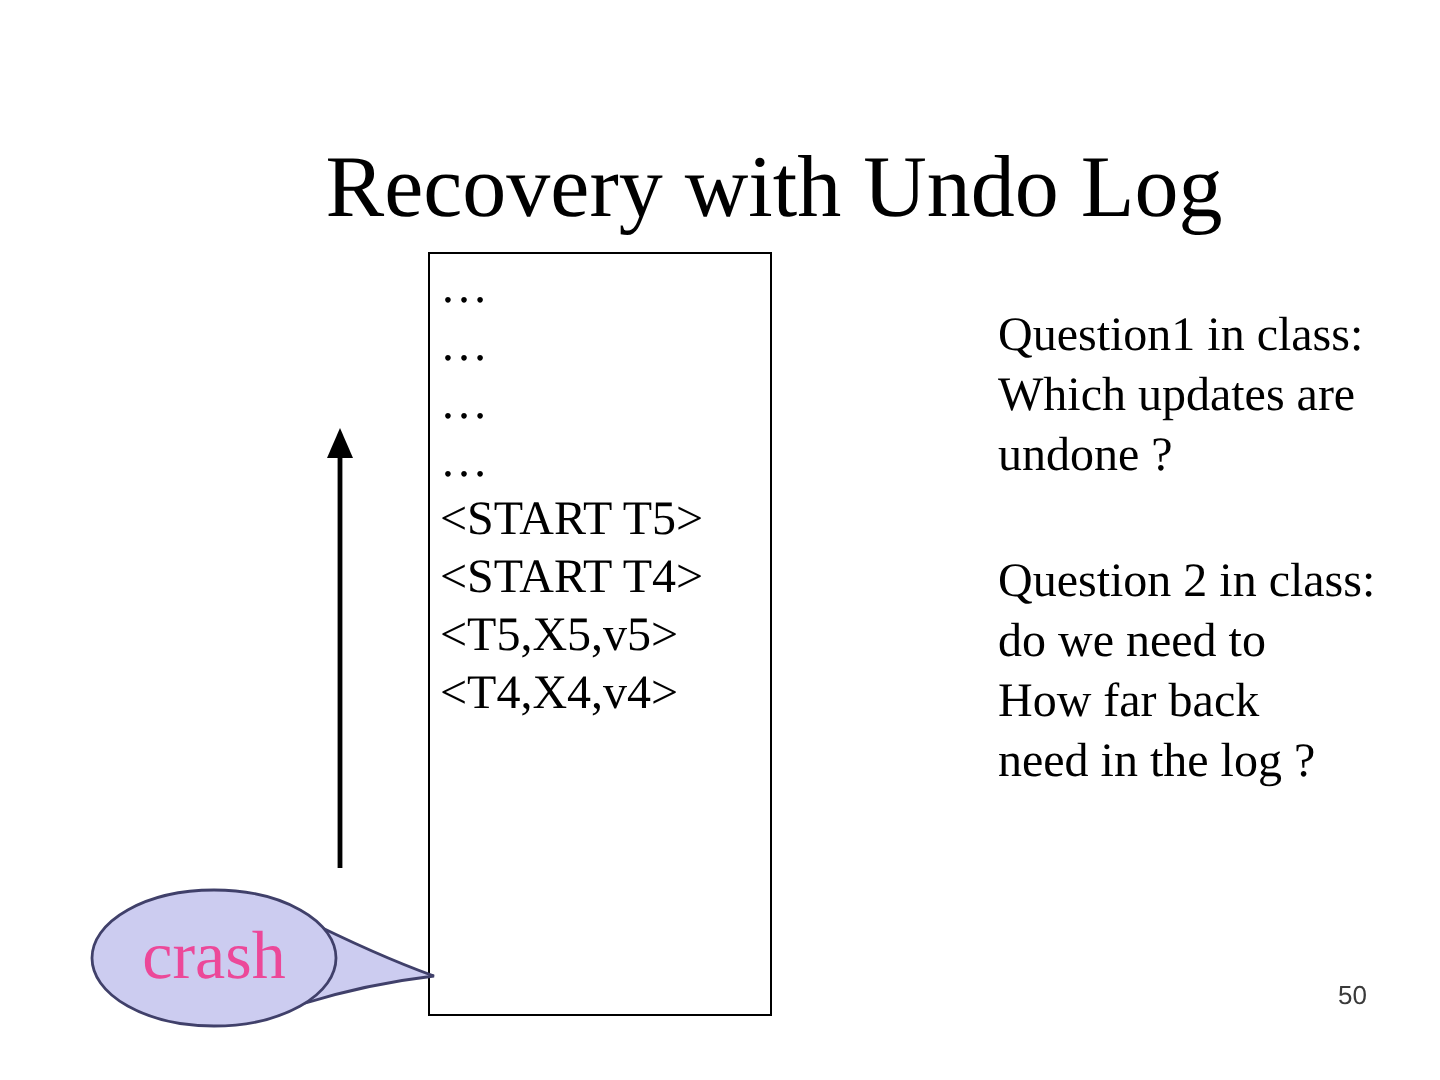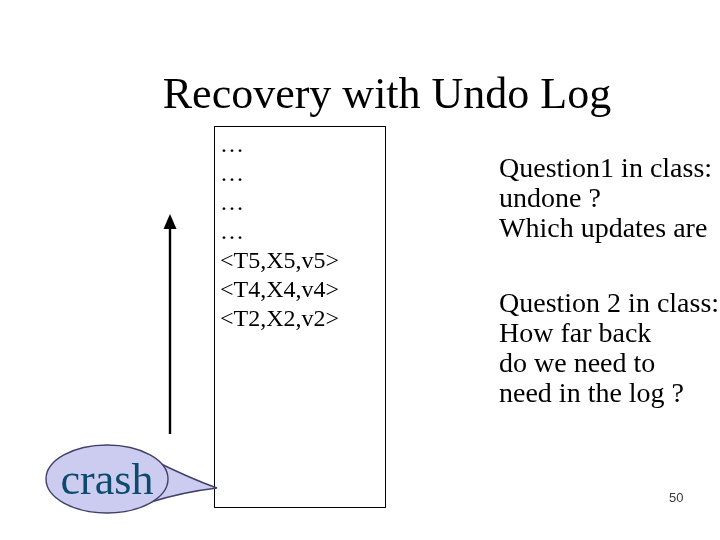--- a/index.html
+++ b/index.html
@@ -32,25 +32,25 @@
     border: 1px solid #000000;
     padding: 3px 0 0 5px;
     font-size: 24px;
     line-height: 29px;
     overflow: hidden;
   }
   .log-line { white-space: nowrap; }
   .question-block {
     position: absolute;
     left: 472px;
-    font-size: 28px;
+    font-size: 24px;
     line-height: 30px;
   }
   .q1 { top: 153px; }
-  .q2 { top: 288px; }
+  .q2 { top: 276px; }
   .question-line { white-space: nowrap; }
   .arrow-svg {
     position: absolute;
     left: 131px;
     top: 214px;
     width: 24px;
     height: 222px;
   }
   .callout-svg {
     position: absolute;
@@ -61,22 +61,22 @@
   }
   .crash-label {
     position: absolute;
     left: 20px;
     top: 446px;
     width: 120px;
     height: 66px;
     display: flex;
     align-items: center;
     justify-content: center;
-    font-size: 44px;
-    color: #0c4a6e;
+    font-size: 34px;
+    color: #ec4899;
   }
   .page-number {
     position: absolute;
     left: 642px;
     top: 490px;
     font-family: "Liberation Sans", "DejaVu Sans", sans-serif;
     font-size: 13px;
     color: #3a3a3a;
     text-align: center;
   }
@@ -86,35 +86,36 @@
 
 <div class="slide">
 
   <div class="slide-title">Recovery with Undo Log</div>
 
   <div class="log-box">
       <div class="log-line">…</div>
       <div class="log-line">…</div>
       <div class="log-line">…</div>
       <div class="log-line">…</div>
+      <div class="log-line">&lt;START T5&gt;</div>
+      <div class="log-line">&lt;START T4&gt;</div>
       <div class="log-line">&lt;T5,X5,v5&gt;</div>
       <div class="log-line">&lt;T4,X4,v4&gt;</div>
-      <div class="log-line">&lt;T2,X2,v2&gt;</div>
     </div>
 
   <div class="question-block q1">
       <div class="question-line">Question1 in class:</div>
+      <div class="question-line">Which updates are</div>
       <div class="question-line">undone ?</div>
-      <div class="question-line">Which updates are</div>
     </div>
 
   <div class="question-block q2">
       <div class="question-line">Question 2 in class:</div>
+      <div class="question-line">do we need to</div>
       <div class="question-line">How far back</div>
-      <div class="question-line">do we need to</div>
       <div class="question-line">need in the log ?</div>
     </div>
 
   <svg class="arrow-svg" viewBox="0 0 24 222">
     <line x1="12" y1="10" x2="12" y2="220" stroke="#000000" stroke-width="2.4"></line>
     <polygon points="12,0 5.5,15 18.5,15" fill="#000000"></polygon>
   </svg>
 
   <svg class="callout-svg" viewBox="0 0 182 80">
     <path d="M 108 18 Q 148 38 176 48 Q 142 52 110 62 Z" fill="#ccccf0" stroke="#40406a" stroke-width="1.4"></path>

